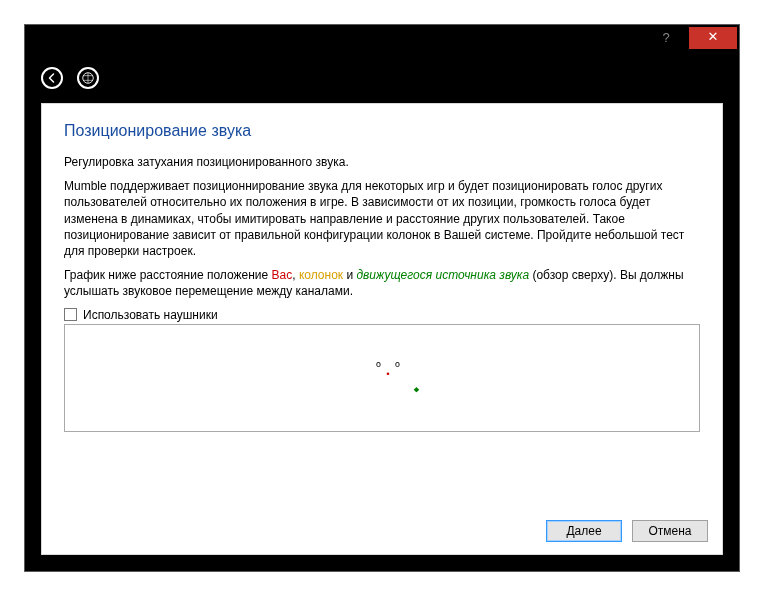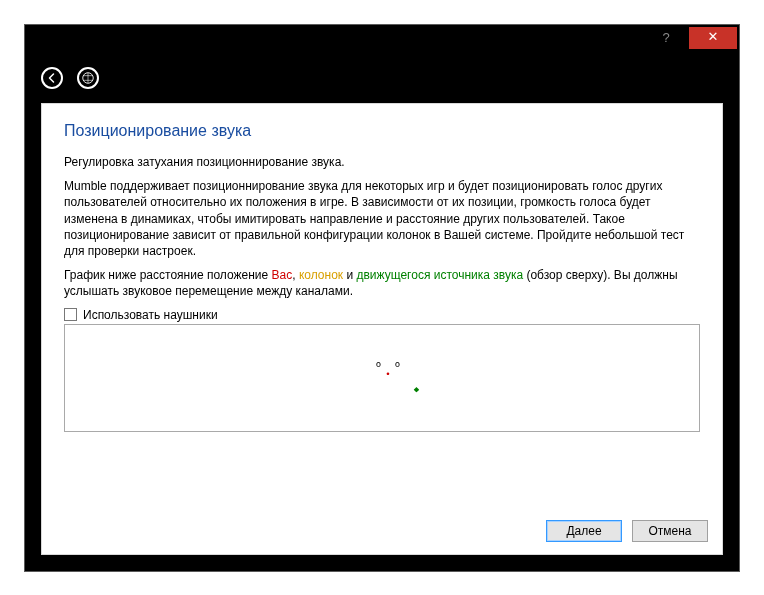--- a/index.html
+++ b/index.html
@@ -86,21 +86,21 @@
   }
   .h1 {
     color: #1a4da0;
     font-size: 16px;
     font-weight: 400;
     margin-bottom: 14px;
   }
   .p { margin-bottom: 8px; line-height: 1.35; }
   .red { color: #d00000; }
   .orange { color: #d8a000; text-align: right; }
-  .green { color: #008000; }
+  .green { color: #008000; font-style: italic; }
   .chk-row {
     display: flex;
     align-items: center;
     gap: 6px;
     margin-top: 1px;
     margin-bottom: 2px;
   }
   .chk {
     width: 13px;
     height: 13px;
@@ -166,21 +166,21 @@
         <path d="M12 3 V21 M4 8 H20 M4 16 H20" stroke="#fff" stroke-width="1"></path>
       </svg>
     </div>
   </div>
 
   <div class="content">
     <div class="inner">
 
       <div class="h1">Позиционирование звука</div>
 
-      <div class="p">Регулировка затухания позициoннирование звука.</div>
+      <div class="p">Регулировка затухания позиционированного звука.</div>
 
       <div class="p">Mumble поддерживает позициoннирование звука для некоторых игр и будет позиционировать голос других пользователей относительно их положения в игре. В зависимости от их позиции, громкость голоса будет изменена в динамиках, чтобы имитировать направление и расстояние других пользователей. Такое позиционирование зависит от правильной конфигурации колонок в Вашей системе. Пройдите небольшой тест для проверки настроек.</div>
 
       <div class="p">
         <span>График ниже расстояние положение </span><span class="red">Вас</span><span>, </span><span class="orange">колонок</span><span> и </span><span class="green">движущегося источника звука</span><span> (обзор сверху). Вы должны услышать звуковое перемещение между каналами.</span>
       </div>
 
       <div class="chk-row">
         <div class="chk"></div>
         <span>Использовать наушники</span>

